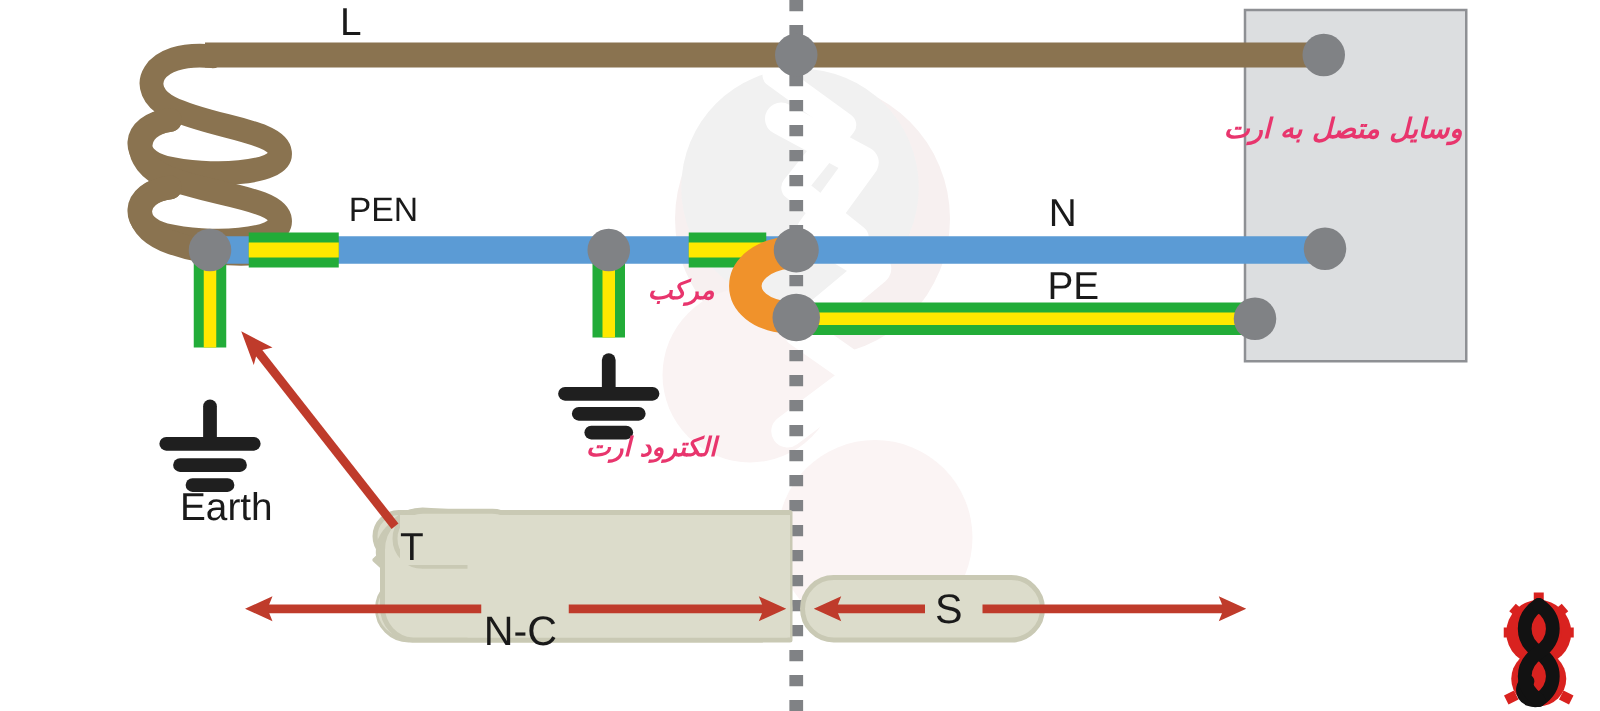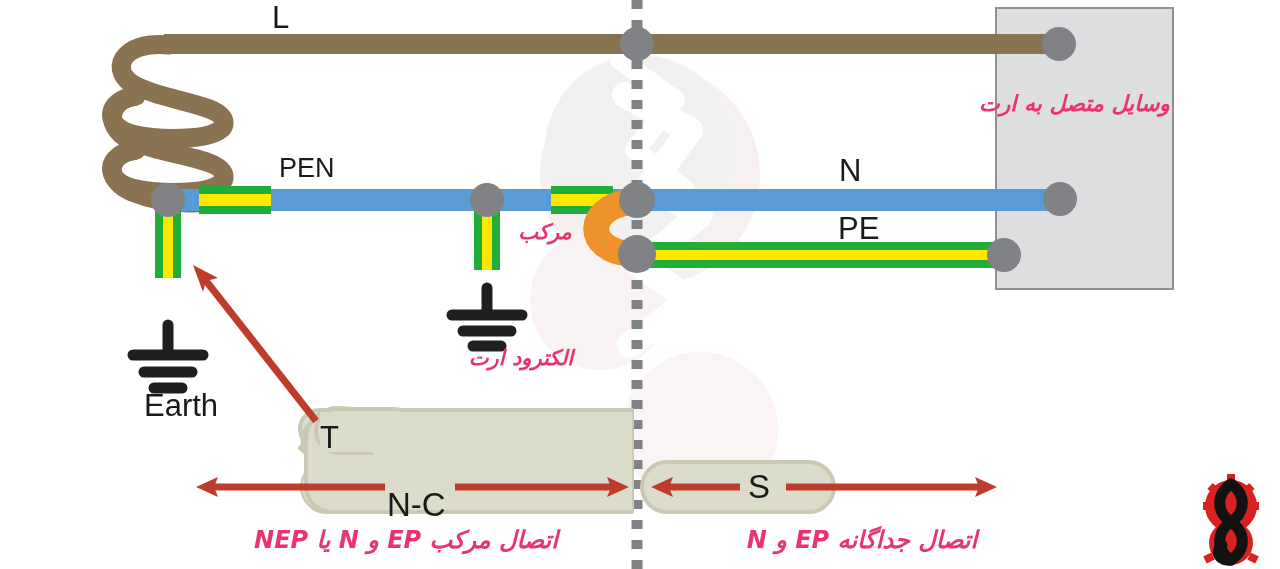--- a/index.html
+++ b/index.html
@@ -245,17 +245,15 @@
   <div class="lbl lbl-latin" id="label-NC">N-C</div>
 
   <div class="lbl lbl-latin" id="label-S">S</div>
 
   <div class="lbl lbl-fa" id="label-devices">وسایل متصل به ارت</div>
 
   <div class="lbl lbl-fa" id="label-link">مرکب</div>
 
   <div class="lbl lbl-fa" id="label-electrode">الکترود ارت</div>
 
-  <div class="lbl lbl-fa" id="label-combined">اتصال مرکب PE و N یا PEN</div>
-
-  <div class="lbl lbl-fa" id="label-separate">اتصال جداگانه PE و N</div>
+
 
 </div>
 
 </body></html>

